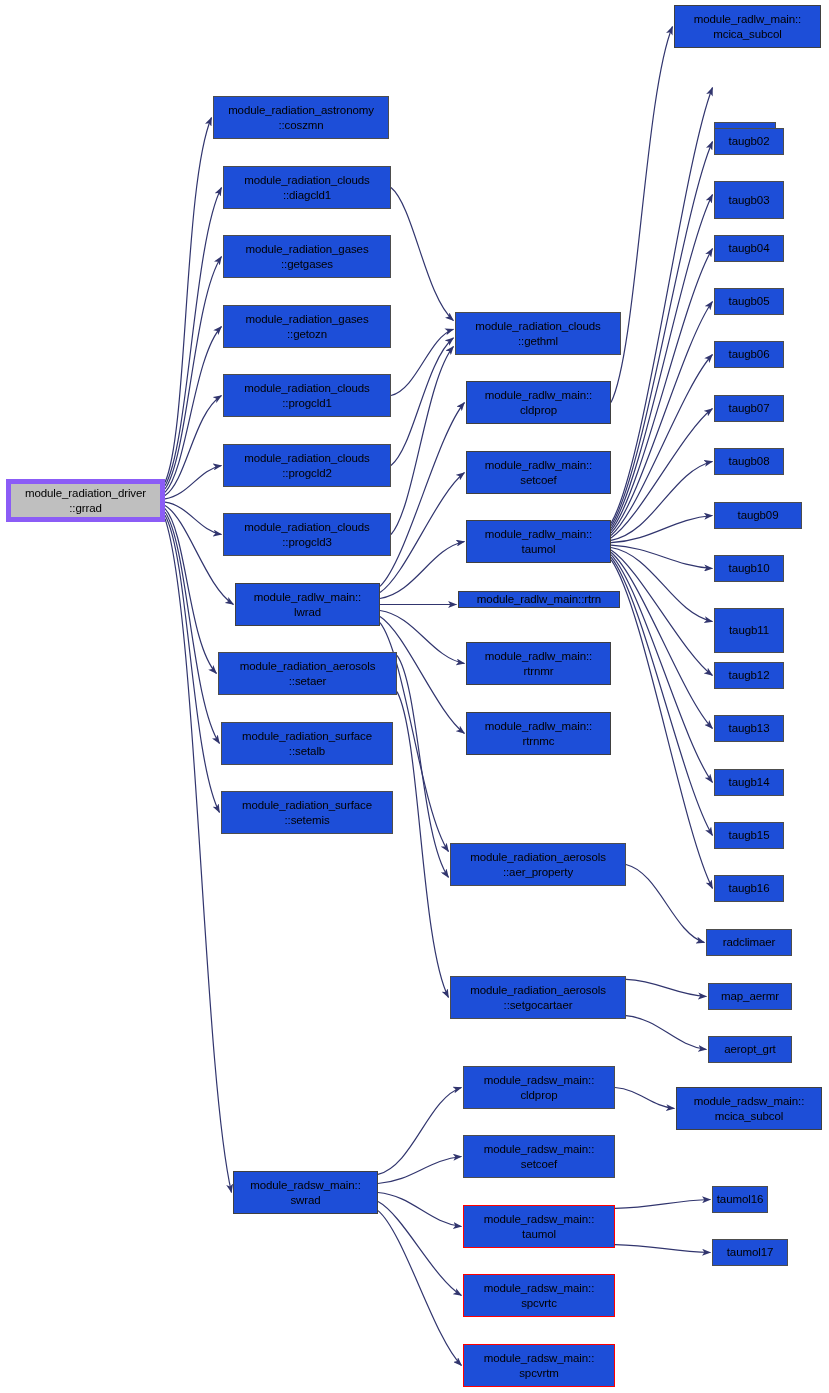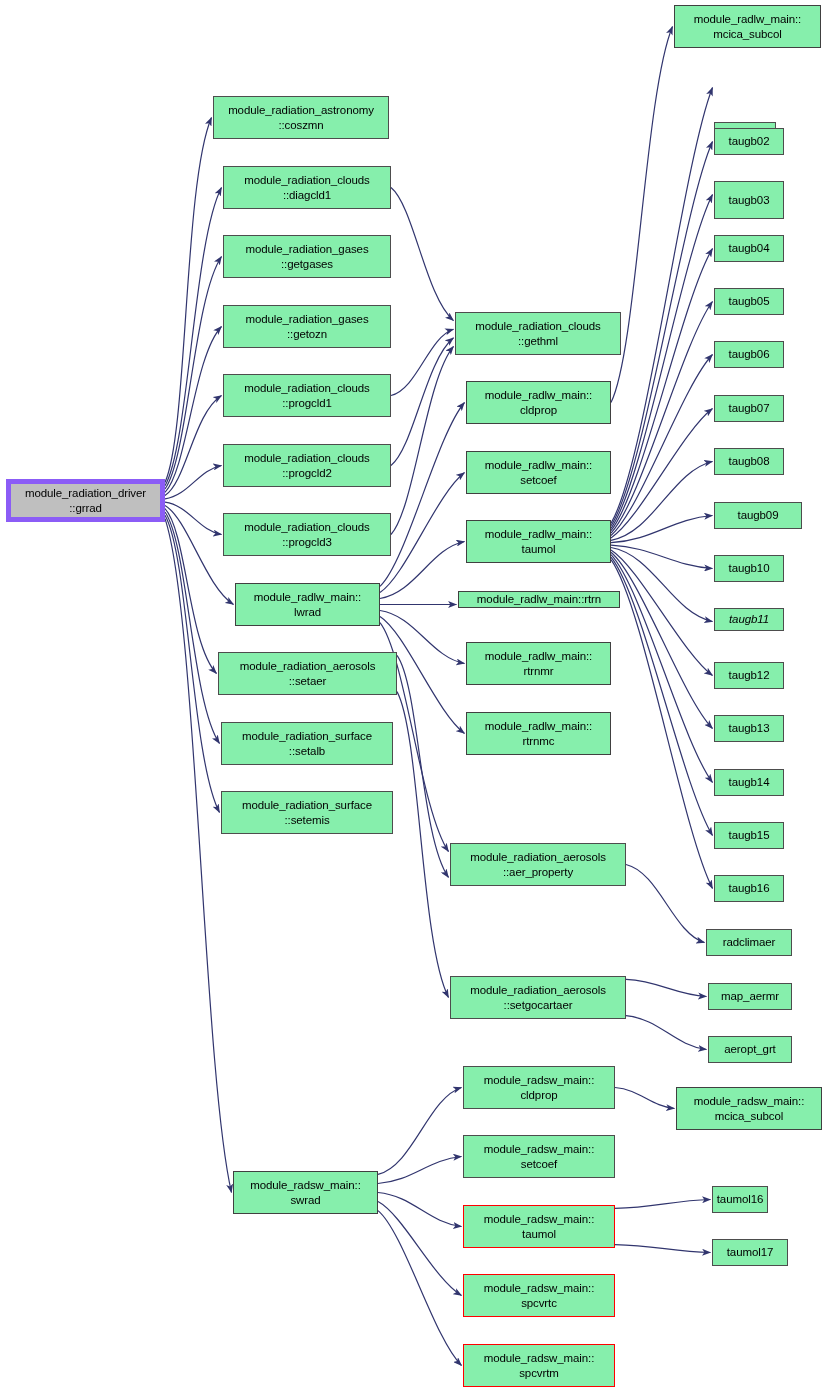--- a/index.html
+++ b/index.html
@@ -1,20 +1,20 @@
 <!DOCTYPE html>
 <html><head>
 <meta charset="utf-8">
 <style>
   html,body{margin:0;padding:0;background:#ffffff;}
   body{font-family:"Liberation Sans",sans-serif;}
   #canvas{position:relative;width:829px;height:1393px;overflow:hidden;background:#fff;}
   svg#edges{position:absolute;left:0;top:0;width:829px;height:1393px;}
   .node{position:absolute;box-sizing:border-box;display:flex;align-items:center;justify-content:center;
-        text-align:center;background:#86efac;border:1px solid #4d4d4d;
+        text-align:center;background:#1d4ed8;border:1px solid #4d4d4d;
         font-family:"Liberation Sans",sans-serif;font-size:11.5px;color:#000;line-height:1.22;
         letter-spacing:-0.1px;}
   .node .lbl{display:block;padding:0 3px;white-space:pre-line;}
   .node.cur{background:#bfbfbf;border:5px solid #8b5cf6;}
   .node.warn{border:1.6px solid #ff0000;}
   .node.thin{border:1px solid #404040;}
 </style>
 </head>
 <body>
 
@@ -216,21 +216,21 @@
       </div>
       <div class="node" style="left: 714px; top: 448px; width: 70px; height: 27px;">
         <span class="lbl">taugb08</span>
       </div>
       <div class="node" style="left: 714px; top: 502px; width: 88px; height: 27px;">
         <span class="lbl">taugb09</span>
       </div>
       <div class="node" style="left: 714px; top: 555px; width: 70px; height: 27px;">
         <span class="lbl">taugb10</span>
       </div>
-      <div class="node" style="left: 714px; top: 608px; width: 70px; height: 23px; font-style: italic;">
+      <div class="node" style="left: 714px; top: 608px; width: 70px; height: 45px;">
         <span class="lbl">taugb11</span>
       </div>
       <div class="node" style="left: 714px; top: 662px; width: 70px; height: 27px;">
         <span class="lbl">taugb12</span>
       </div>
       <div class="node" style="left: 714px; top: 715px; width: 70px; height: 27px;">
         <span class="lbl">taugb13</span>
       </div>
       <div class="node" style="left: 714px; top: 769px; width: 70px; height: 27px;">
         <span class="lbl">taugb14</span>

